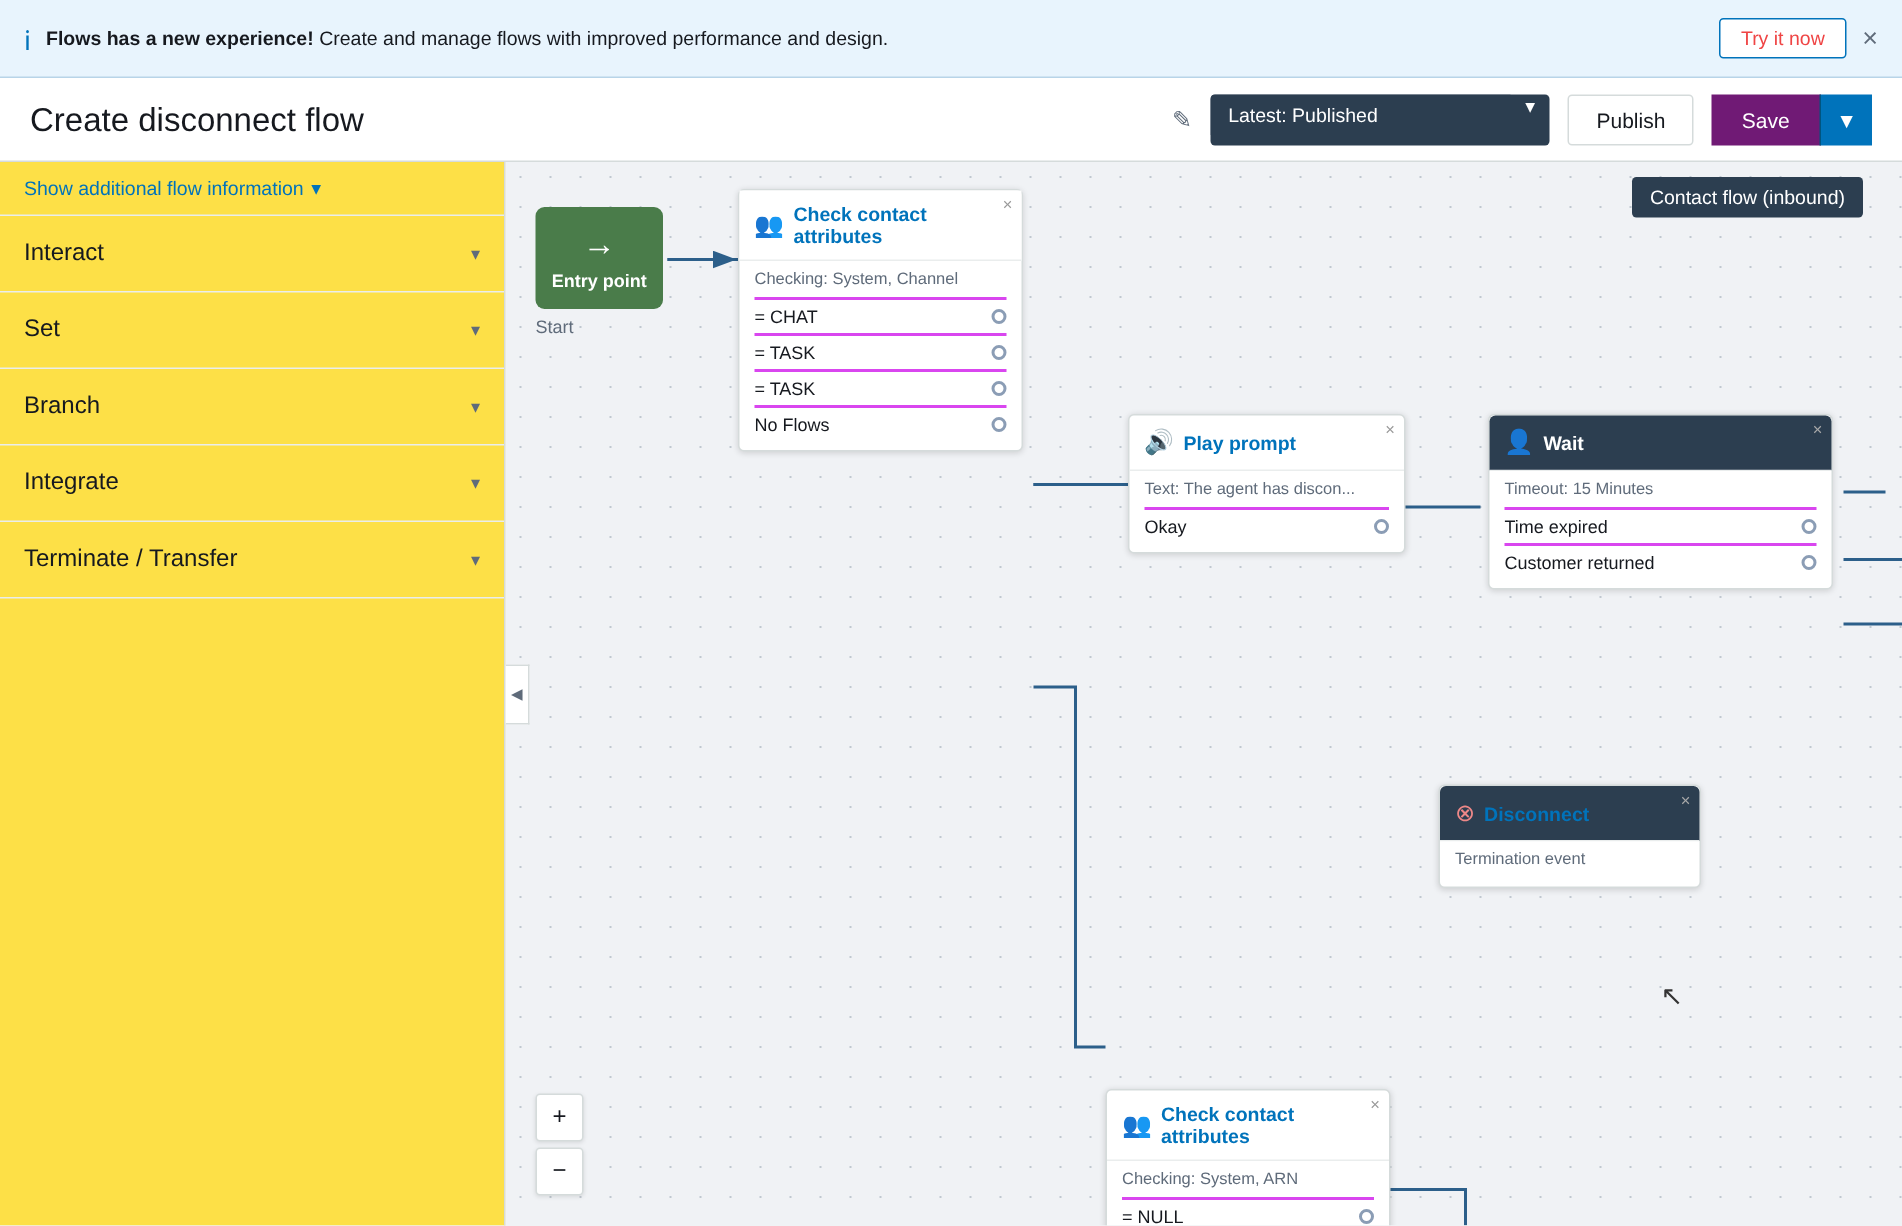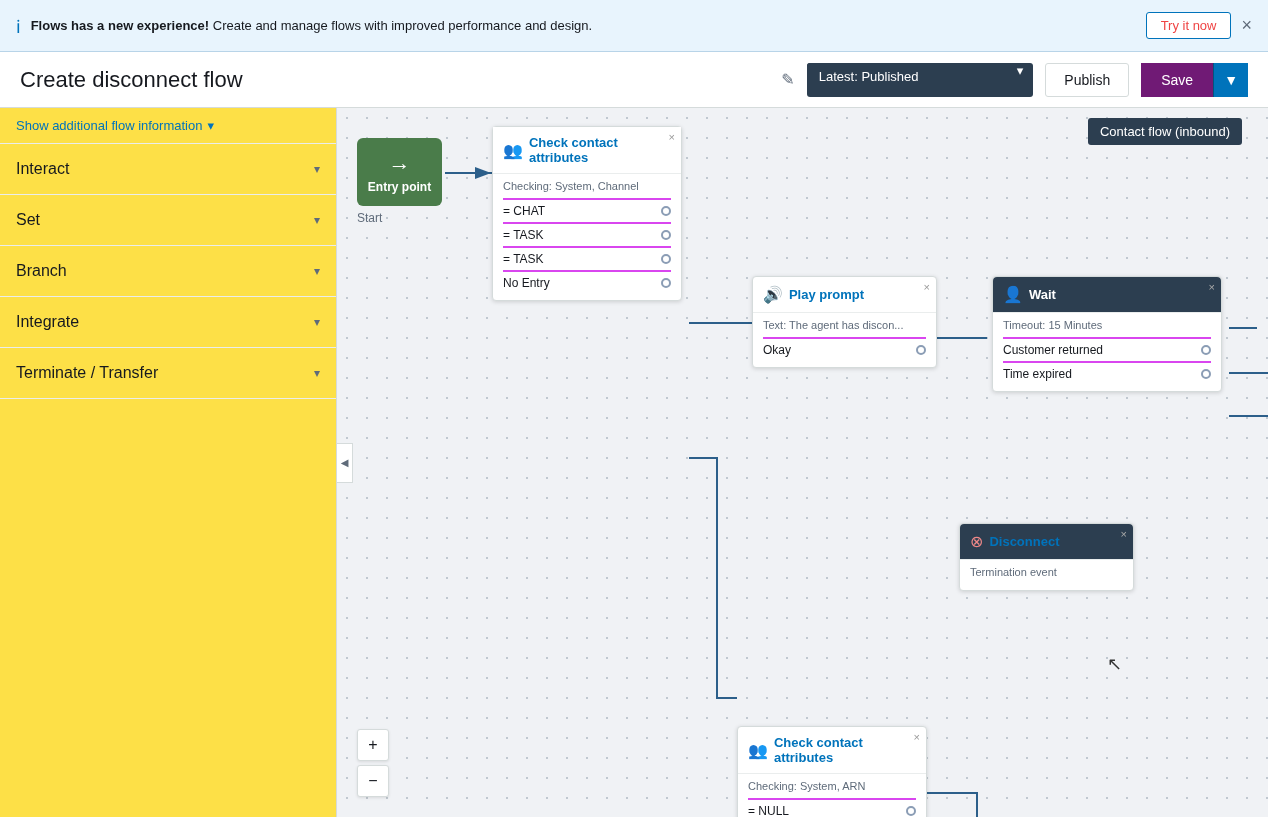--- a/index.html
+++ b/index.html
@@ -394,21 +394,21 @@
         </div>
         <div class="flow-node-row">
           <span>= TASK</span>
           <div class="connector-dot"></div>
         </div>
         <div class="flow-node-row">
           <span>= TASK</span>
           <div class="connector-dot"></div>
         </div>
         <div class="flow-node-row">
-          <span>No Entry</span>
+          <span>No Flows</span>
           <div class="connector-dot"></div>
         </div>
       </div>
     </div>
 
     <div class="flow-node" style="left:415px; top:168px; width:185px;">
       <div class="flow-node-header">
         <span style="color:#0073bb; font-size:16px;">🔊</span>
         <span class="flow-node-title">Play prompt</span>
         <span class="node-close">×</span>
@@ -424,25 +424,25 @@
 
     <div class="flow-node" style="left:655px; top:168px; width:230px;">
       <div class="flow-node-header node-header-dark">
         <span style="color:#8bc4e8; font-size:16px;">👤</span>
         <span class="flow-node-title">Wait</span>
         <span class="node-close" style="color:#aaa;">×</span>
       </div>
       <div class="flow-node-body">
         <div class="flow-node-subtitle">Timeout: 15 Minutes</div>
         <div class="flow-node-row">
+          <span>Time expired</span>
+          <div class="connector-dot"></div>
+        </div>
+        <div class="flow-node-row">
           <span>Customer returned</span>
-          <div class="connector-dot"></div>
-        </div>
-        <div class="flow-node-row">
-          <span>Time expired</span>
           <div class="connector-dot"></div>
         </div>
       </div>
     </div>
 
     <div class="flow-node" style="left:622px; top:415px; width:175px;">
       <div class="flow-node-header disconnect-node-header">
         <span style="color:#e88; font-size:16px;">⊗</span>
         <span class="flow-node-title">Disconnect</span>
         <span class="node-close" style="color:#aaa;">×</span>

